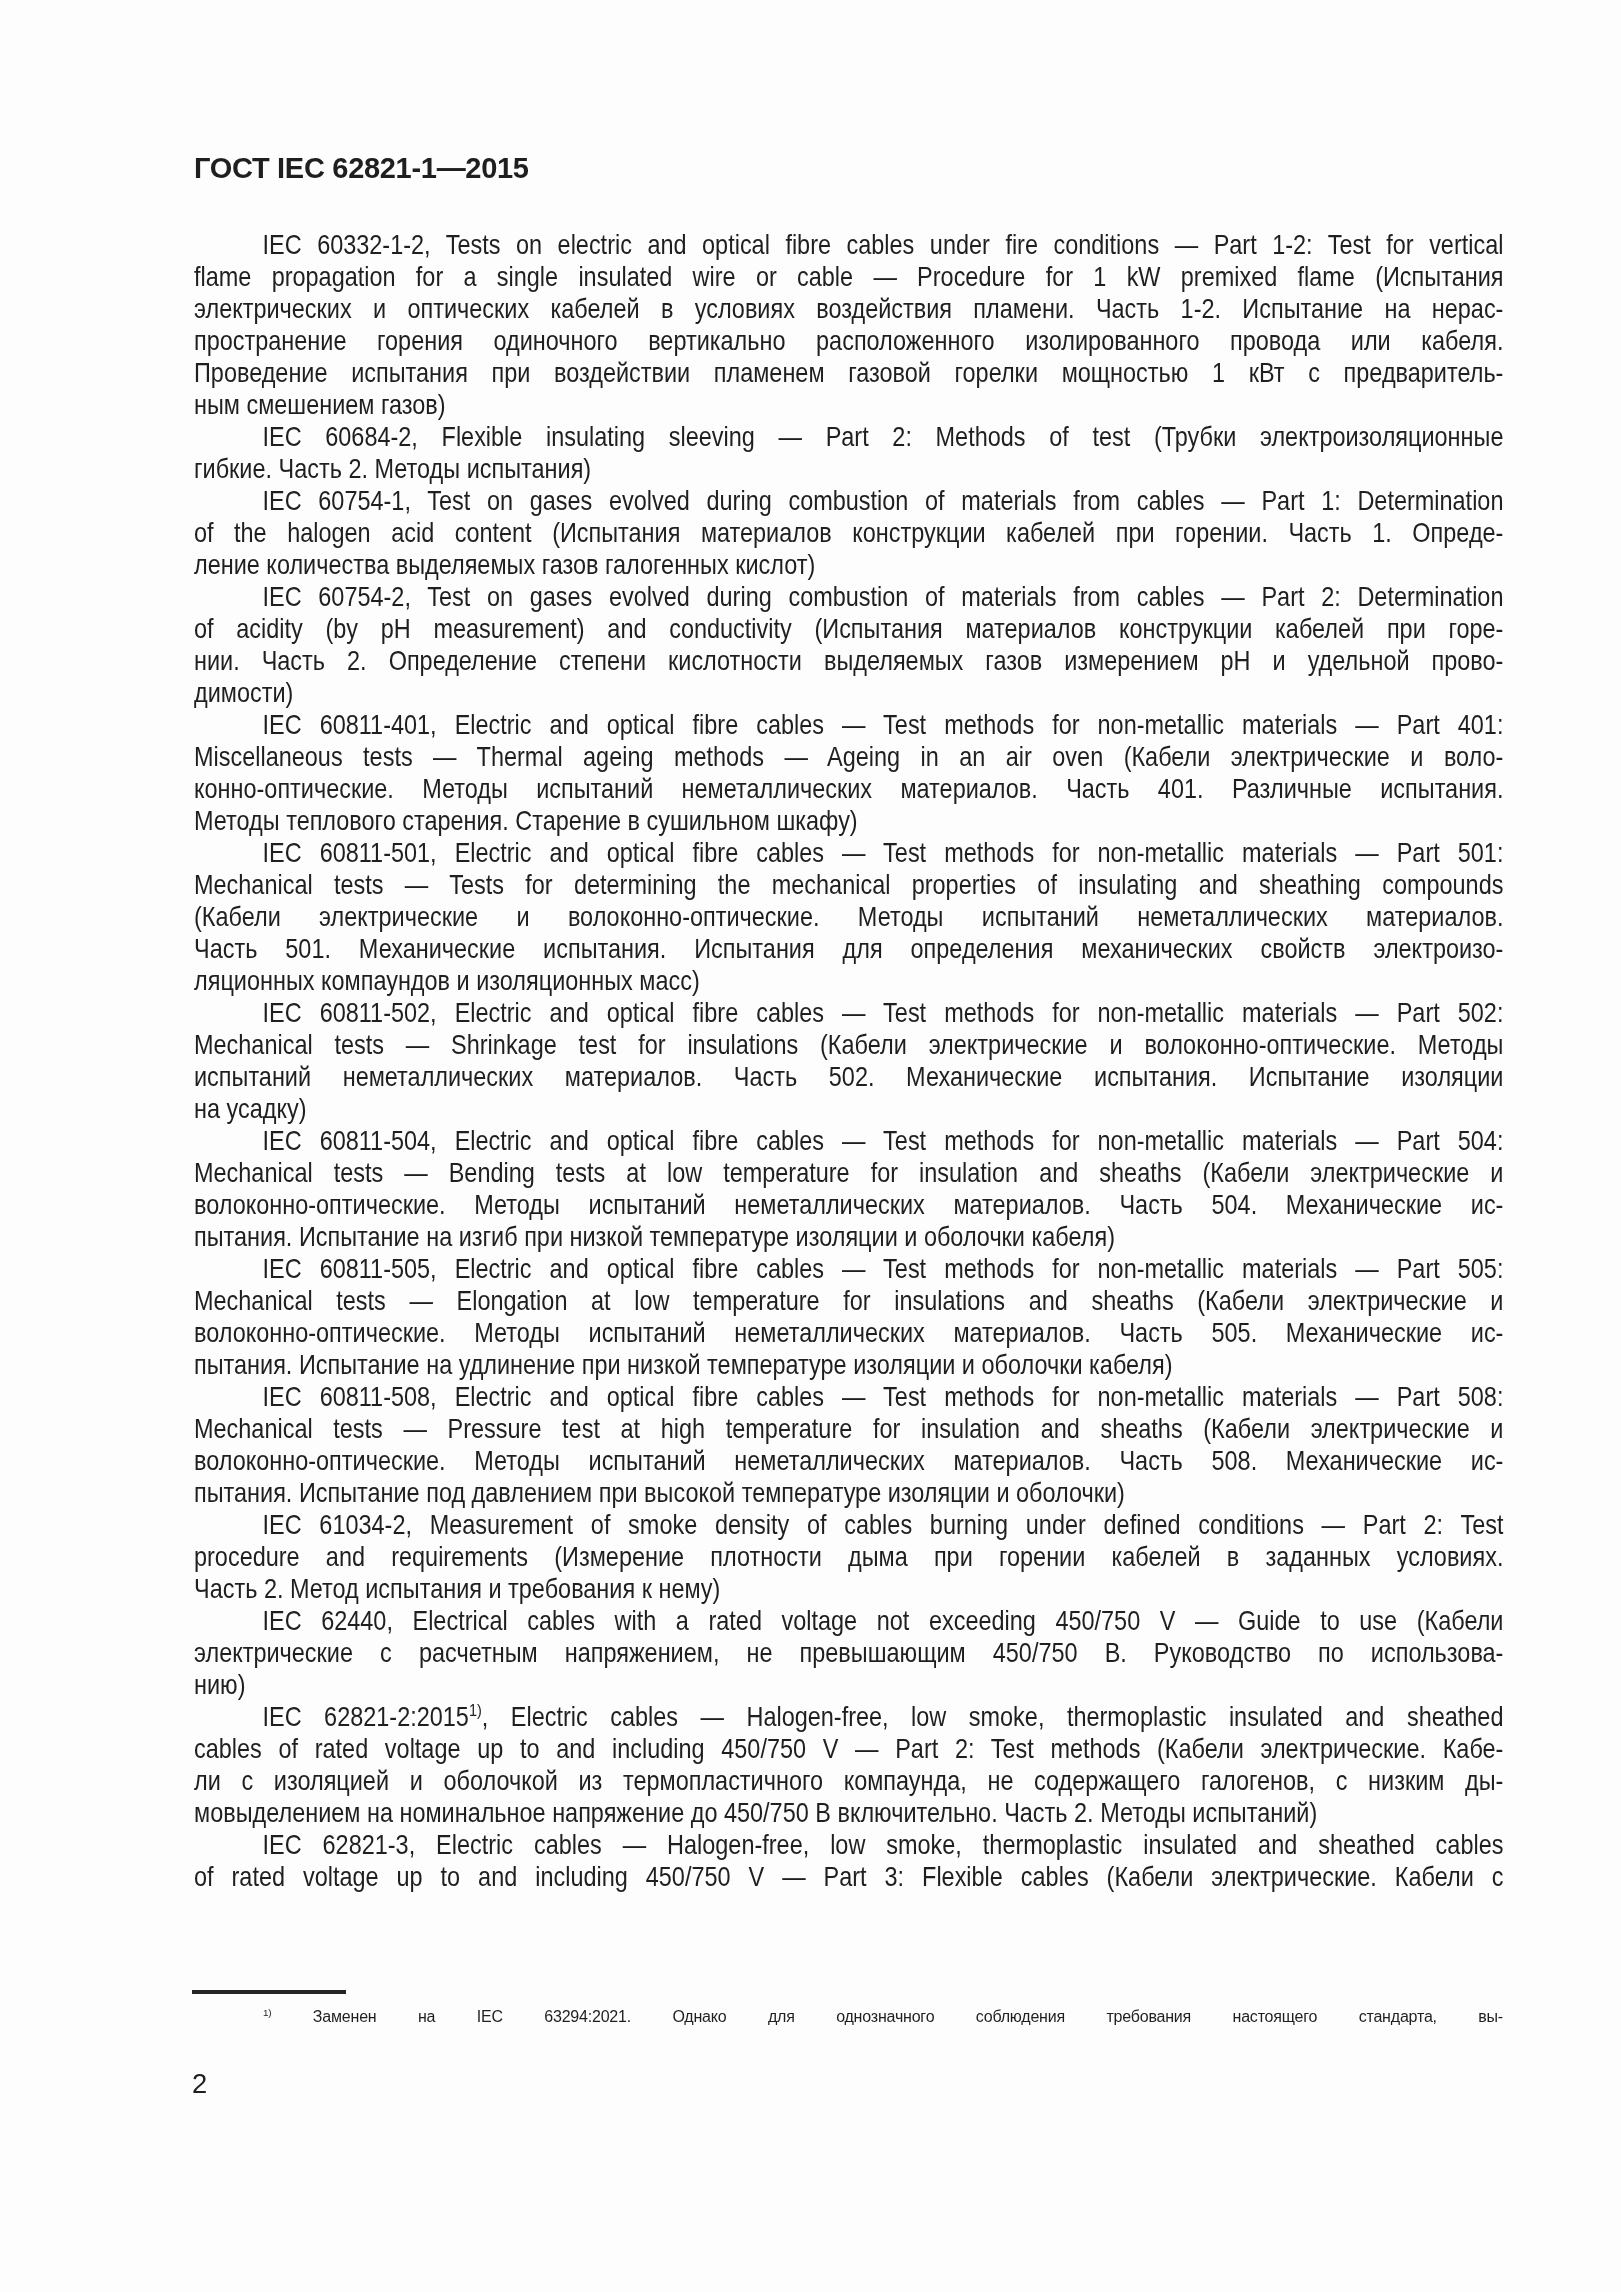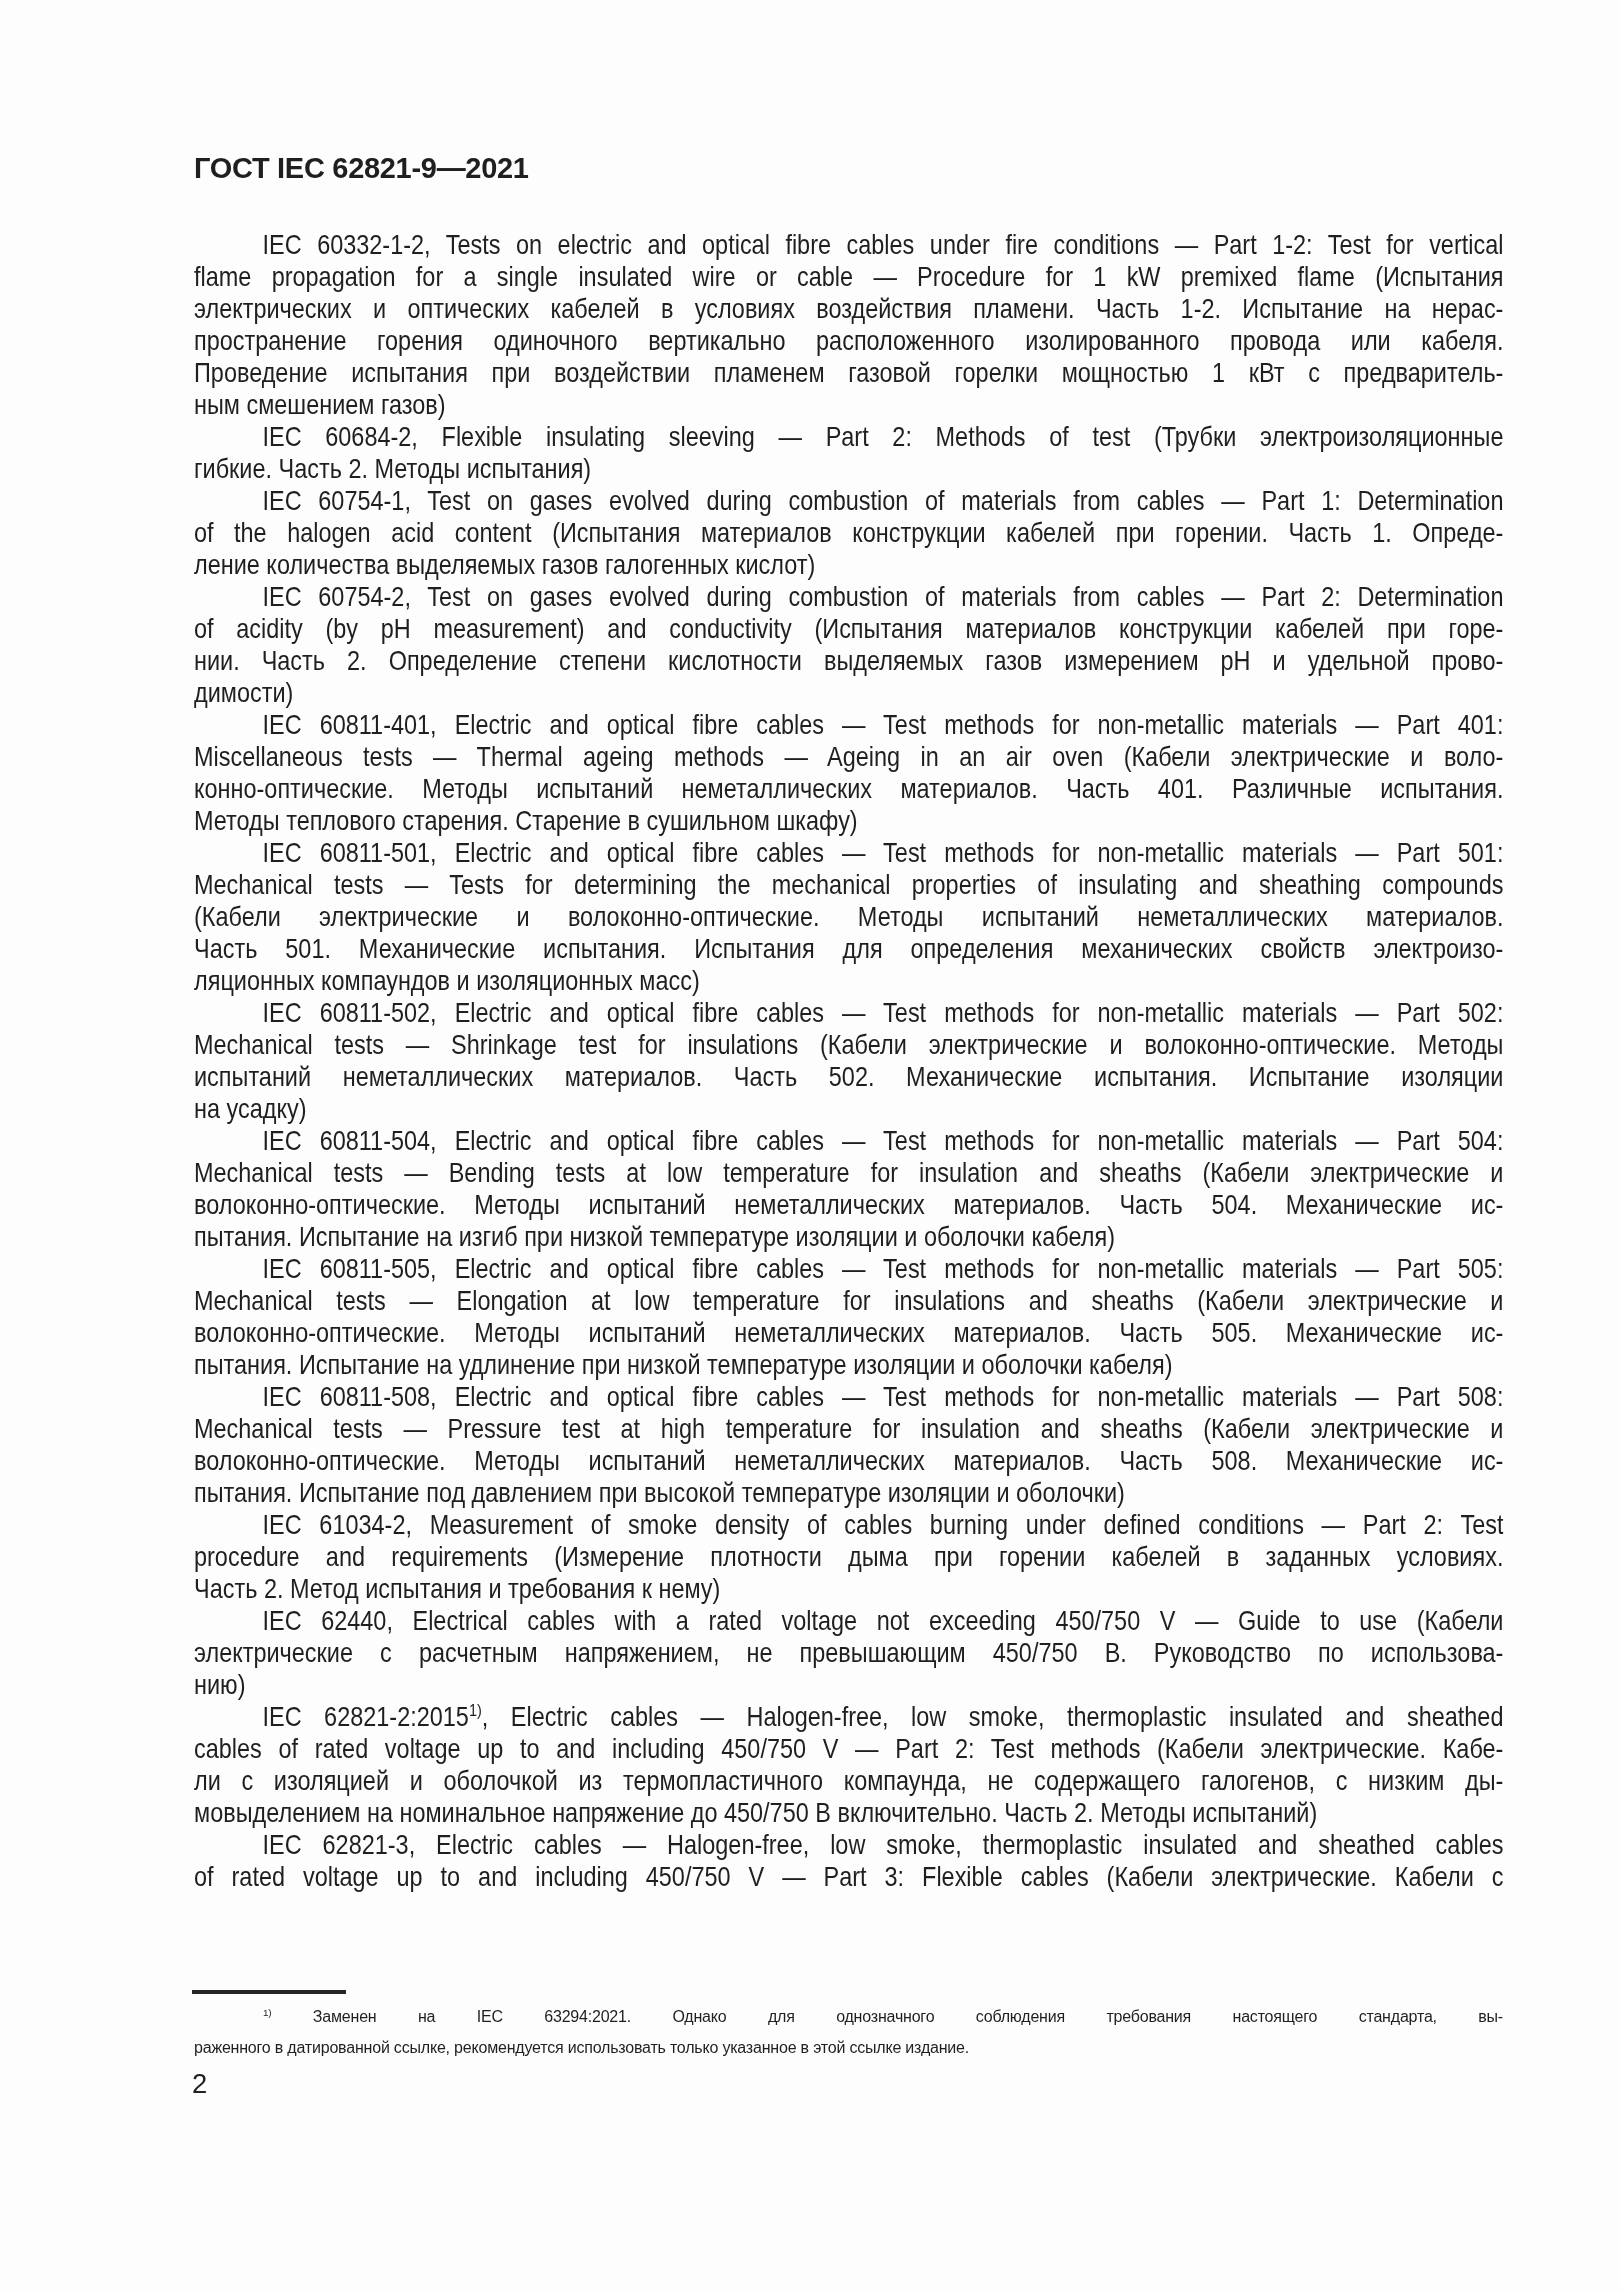--- a/index.html
+++ b/index.html
@@ -44,21 +44,21 @@
   .footnote .line.first { text-indent:69px; }
   .page-number {
     position:absolute; left:192px; top:2068px;
     font-size:27.4px; line-height:32px;
   }
 </style>
 </head>
 <body>
 
 <div class="page">
-  <div class="doc-header">ГОСТ IEC 62821-9—2021</div>
+  <div class="doc-header">ГОСТ IEC 62821-1—2015</div>
 
   <main class="references">
       <div class="para">
         <div class="line first">IEC 60332-1-2, Tests on electric and optical fibre cables under fire conditions — Part 1-2: Test for vertical</div>
         <div class="line">flame propagation for a single insulated wire or cable — Procedure for 1 kW premixed flame (Испытания</div>
         <div class="line">электрических и оптических кабелей в условиях воздействия пламени. Часть 1-2. Испытание на нерас-</div>
         <div class="line">пространение горения одиночного вертикально расположенного изолированного провода или кабеля.</div>
         <div class="line">Проведение испытания при воздействии пламенем газовой горелки мощностью 1 кВт с предваритель-</div>
         <div class="line lastline">ным смешением газов)</div>
       </div>
@@ -133,18 +133,17 @@
       <div class="para">
         <div class="line first">IEC 62821-3, Electric cables — Halogen-free, low smoke, thermoplastic insulated and sheathed cables</div>
         <div class="line">of rated voltage up to and including 450/750 V — Part 3: Flexible cables (Кабели электрические. Кабели с</div>
       </div>
     </main>
 
   <div class="footnote-rule"></div>
 
   <aside class="footnote">
       <div class="line first"><sup>1)</sup> Заменен на IEC 63294:2021. Однако для однозначного соблюдения требования настоящего стандарта, вы-</div>
-      <div class="line lastline">раженного в датированной ссылке, рекомендуется использовать только указанное в этой ссылке издание.</div>
     </aside>
 
   <div class="page-number">2</div>
 </div>
 
 
 </body></html>

